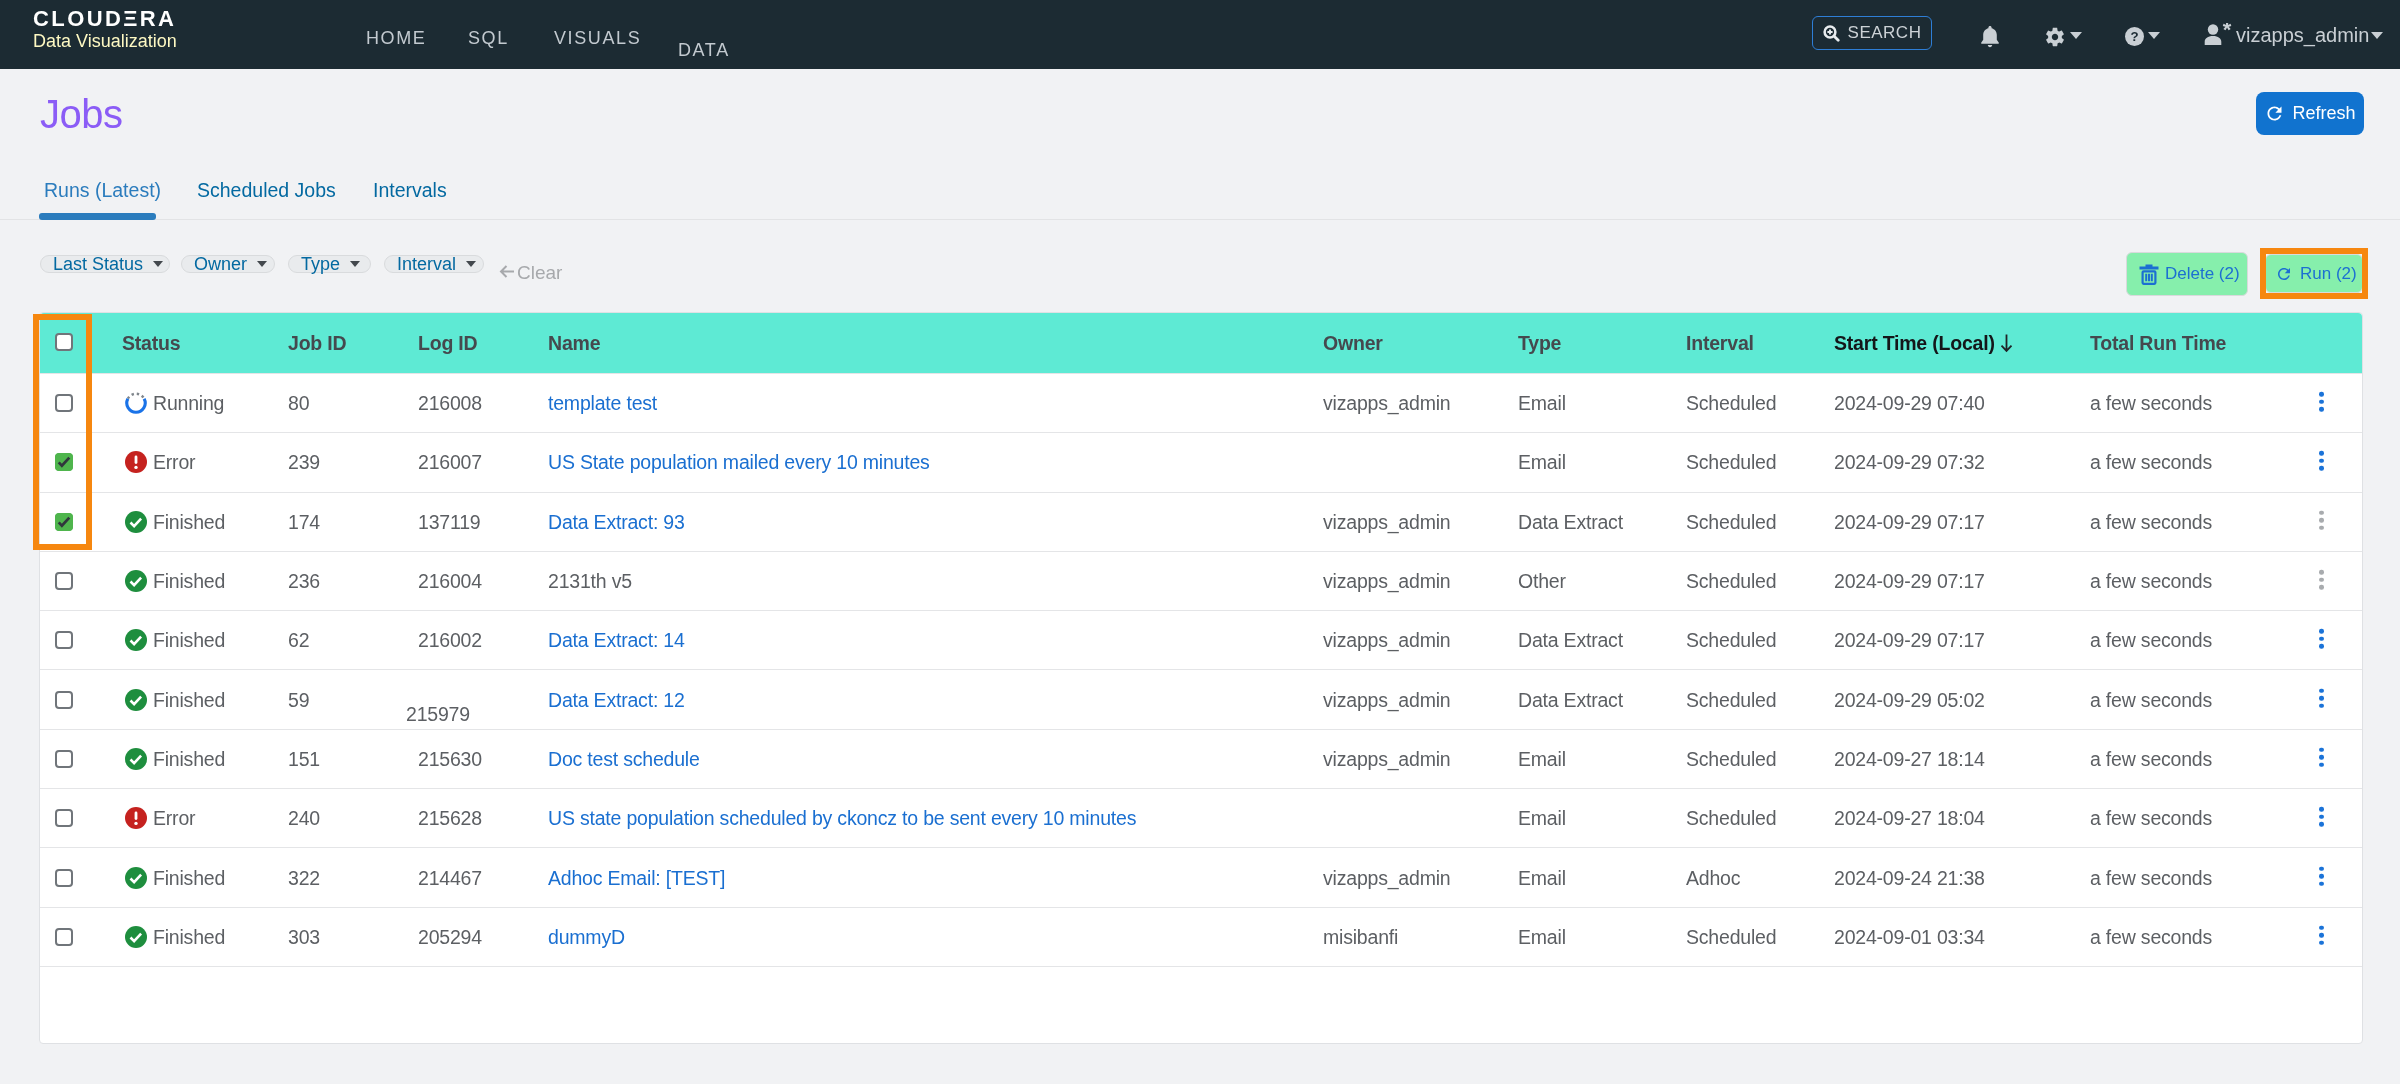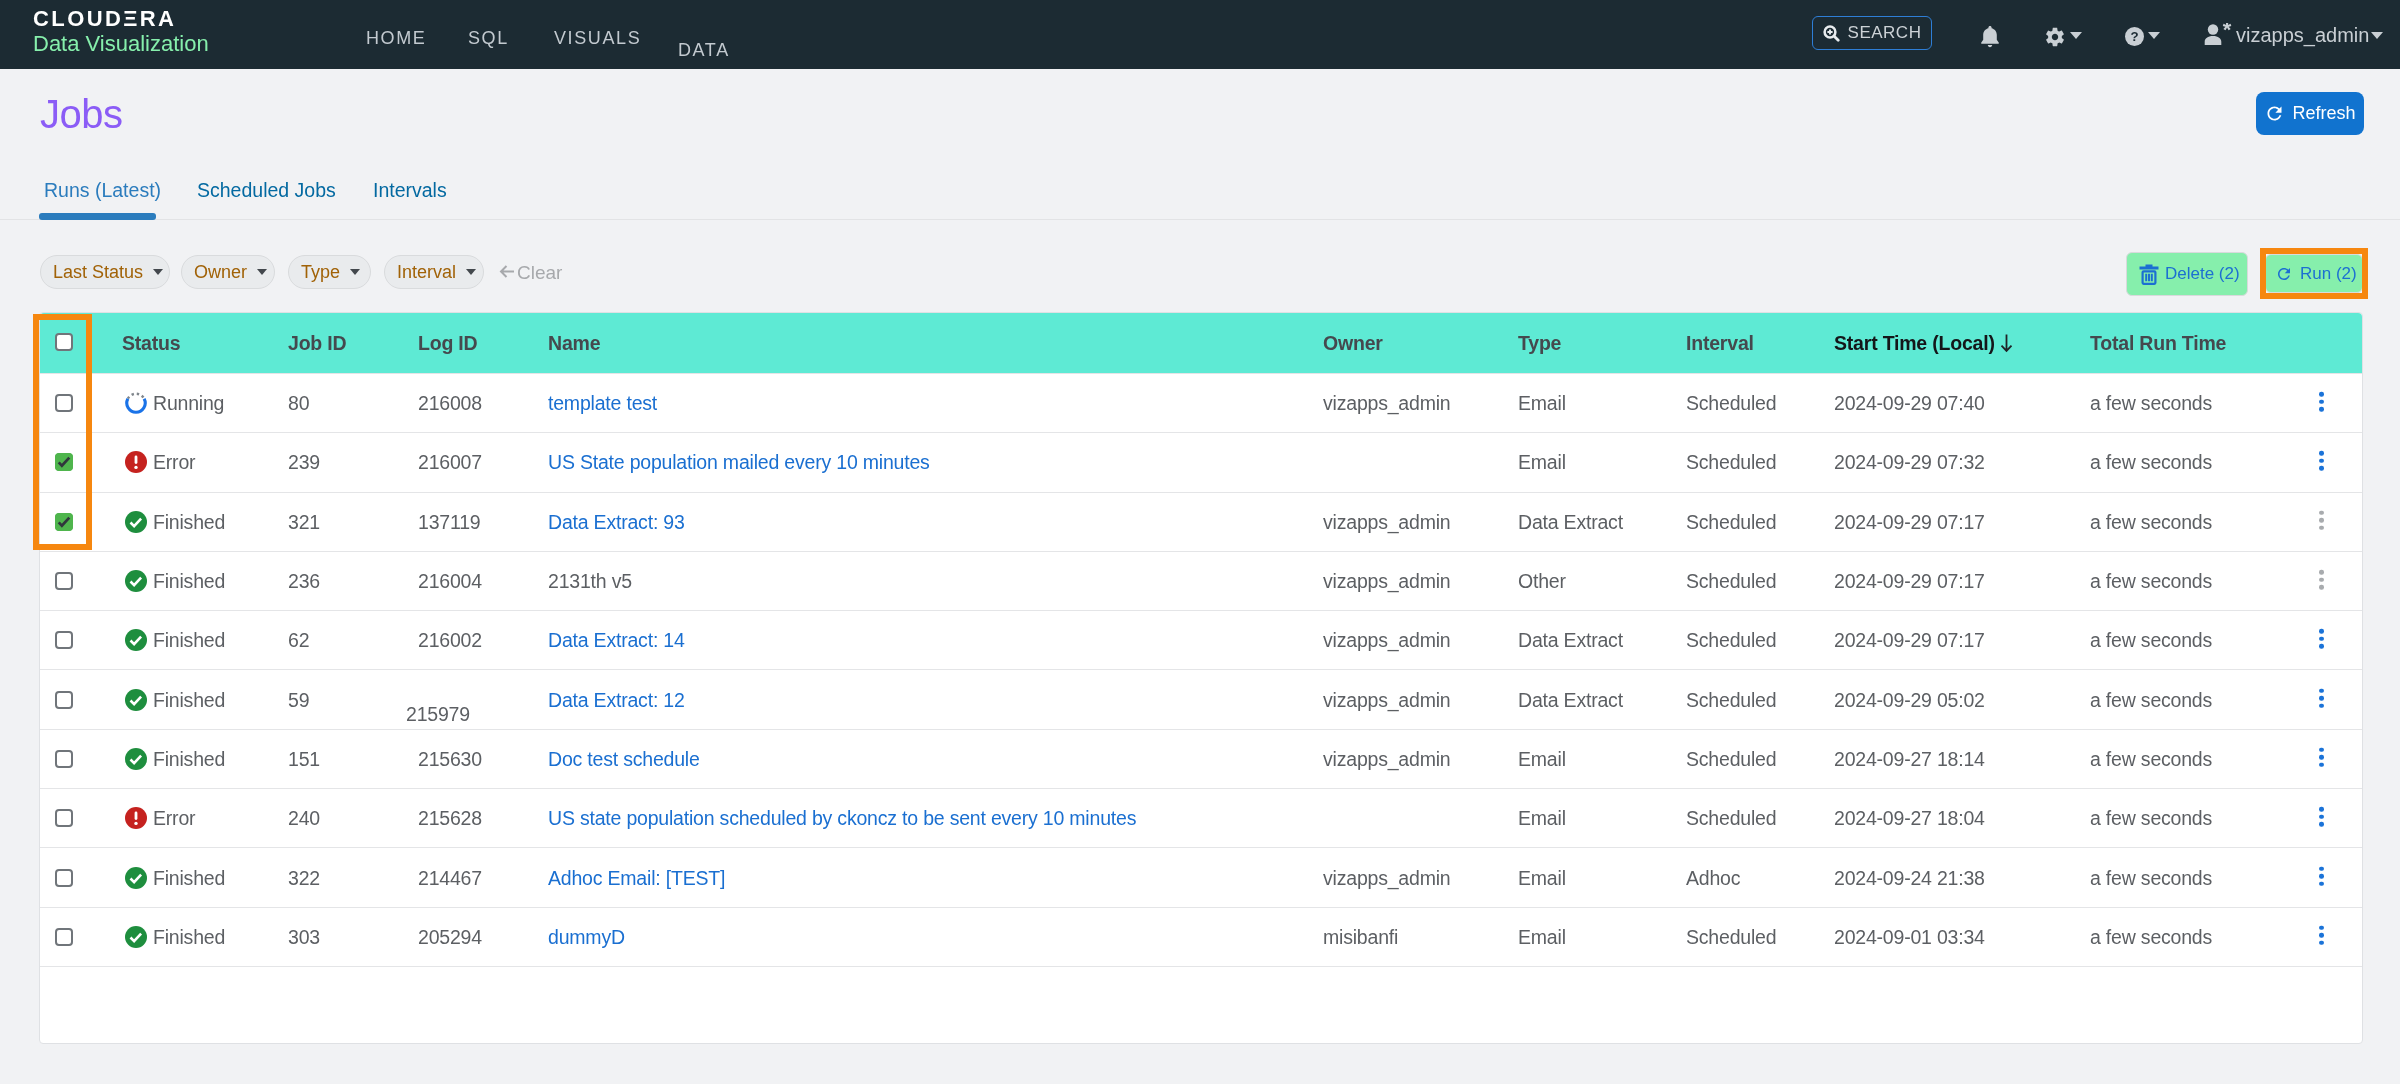--- a/index.html
+++ b/index.html
@@ -2,39 +2,39 @@
 <html><head>
 <meta charset="utf-8">
 <style>
 * { margin:0; padding:0; box-sizing:border-box; }
 html,body { width:2400px; height:1084px; overflow:hidden; }
 body { font-family:"Liberation Sans", sans-serif; background:#f1f2f4; position:relative; }
 
 
 .nav { position:absolute; left:0; top:0; width:2400px; height:69px; background:#1c2b33; }
 .logo1 { position:absolute; left:33px; top:6px; color:#fff; font-size:22px; font-weight:bold; letter-spacing:2.4px; }
-.logo2 { position:absolute; left:33px; top:31px; color:#86efac; font-size:22px; font-weight:400; }
+.logo2 { position:absolute; left:33px; top:31px; color:#fef9c3; font-size:18px; font-weight:400; }
 .navlink { position:absolute; top:28px; color:#c3cad0; font-size:18px; letter-spacing:1.6px; }
 .searchbtn { position:absolute; left:1812px; top:16px; width:120px; height:34px; border:1.5px solid #2e7ed6; border-radius:6px; color:#ccd2d6; font-size:17px; letter-spacing:0.5px; display:flex; align-items:center; justify-content:center; gap:8px; }
 .navicon { position:absolute; top:0; }
 .caret { display:inline-block; width:0; height:0; border-left:6px solid transparent; border-right:6px solid transparent; border-top:7px solid #c9cfd4; vertical-align:middle; }
 .username { position:absolute; left:2236px; top:24px; color:#c9cfd4; font-size:20px; }
 
 
 .title { position:absolute; left:40px; top:92px; font-size:40px; letter-spacing:-0.5px; color:#8b5cf6; }
 .refreshbtn { position:absolute; left:2256px; top:92px; width:108px; height:43px; background:#1173cf; border-radius:8px; color:#fff; font-size:18px; display:flex; align-items:center; justify-content:center; gap:7px; }
 
 
 .tabline { position:absolute; left:0; top:219px; width:2400px; height:1px; background:#e2e3e5; }
 .tab { position:absolute; top:179px; font-size:19.5px; color:#0369a1; }
 .tab.active { color:#2b7cbd; }
 .tabbar { position:absolute; left:39px; top:213px; width:117px; height:6.5px; background:#2b7cbd; border-radius:3px; }
 
 
-.pill { position:absolute; top:255px; height:34px; background:#e9ebed; border:1px solid #d9dbdd; border-radius:17.5px; font-size:18px; color:#a16207; display:flex; align-items:center; padding-left:12px; gap:10px; }
+.pill { position:absolute; top:255px; height:18px; background:#e9ebed; border:1px solid #d9dbdd; border-radius:17.5px; font-size:18px; color:#0369a1; display:flex; align-items:center; padding-left:12px; gap:10px; }
 .pill .caret { border-top-color:#43484d; border-left-width:5.5px; border-right-width:5.5px; border-top-width:6.5px; }
 .clear { position:absolute; left:517px; top:262px; color:#a7a9ac; font-size:19px; }
 
 
 .actbtn { position:absolute; background:#86efac; border:1px solid #d9dadc; border-radius:6px; color:#1c6fd2; font-size:19px; display:flex; align-items:center; justify-content:center; gap:9px; }
 .orangebox { position:absolute; border:6px solid #f6870f; }
 
 
 .card { position:absolute; left:39px; top:312px; width:2324px; height:732px; background:#fff; border:1px solid #dfe1e4; border-radius:4px; }
 .thead { position:relative; height:61px; background:#5eead4; border-bottom:1px solid #e4e5e7; border-radius:4px 4px 0 0; }
@@ -196,21 +196,21 @@
   <div class="trow">
         <svg class="cbc" viewBox="0 0 17 17">
           <rect width="17" height="17" rx="4" fill="#4fb54d"></rect>
           <path fill="none" stroke="#30373c" stroke-width="2.6" d="M3.5 8.8l3 3.2 7-7.6"></path>
         </svg>
         <svg class="sicon" viewBox="0 0 22 22">
           <circle cx="11" cy="11" r="11" fill="#1e8e3e"></circle>
           <path fill="none" stroke="#fff" stroke-width="2.6" d="M5.5 11.5l3.6 3.6 7-7.5"></path>
         </svg>
         <span class="cell" style="left:113px;">Finished</span>
-        <span class="cell" style="left:248px;">321</span>
+        <span class="cell" style="left:248px;">174</span>
         <span class="cell" style="left:378px;">137119</span>
         <span class="cell link" style="left:508px;">Data Extract: 93</span>
         <span class="cell" style="left:1283px;">vizapps_admin</span>
         <span class="cell" style="left:1478px;">Data Extract</span>
         <span class="cell" style="left:1646px;">Scheduled</span>
         <span class="cell" style="left:1794px;">2024-09-29 07:17</span>
         <span class="cell" style="left:2050px;">a few seconds</span>
         <span class="kebab gray">
           <i></i>
           <i></i>

